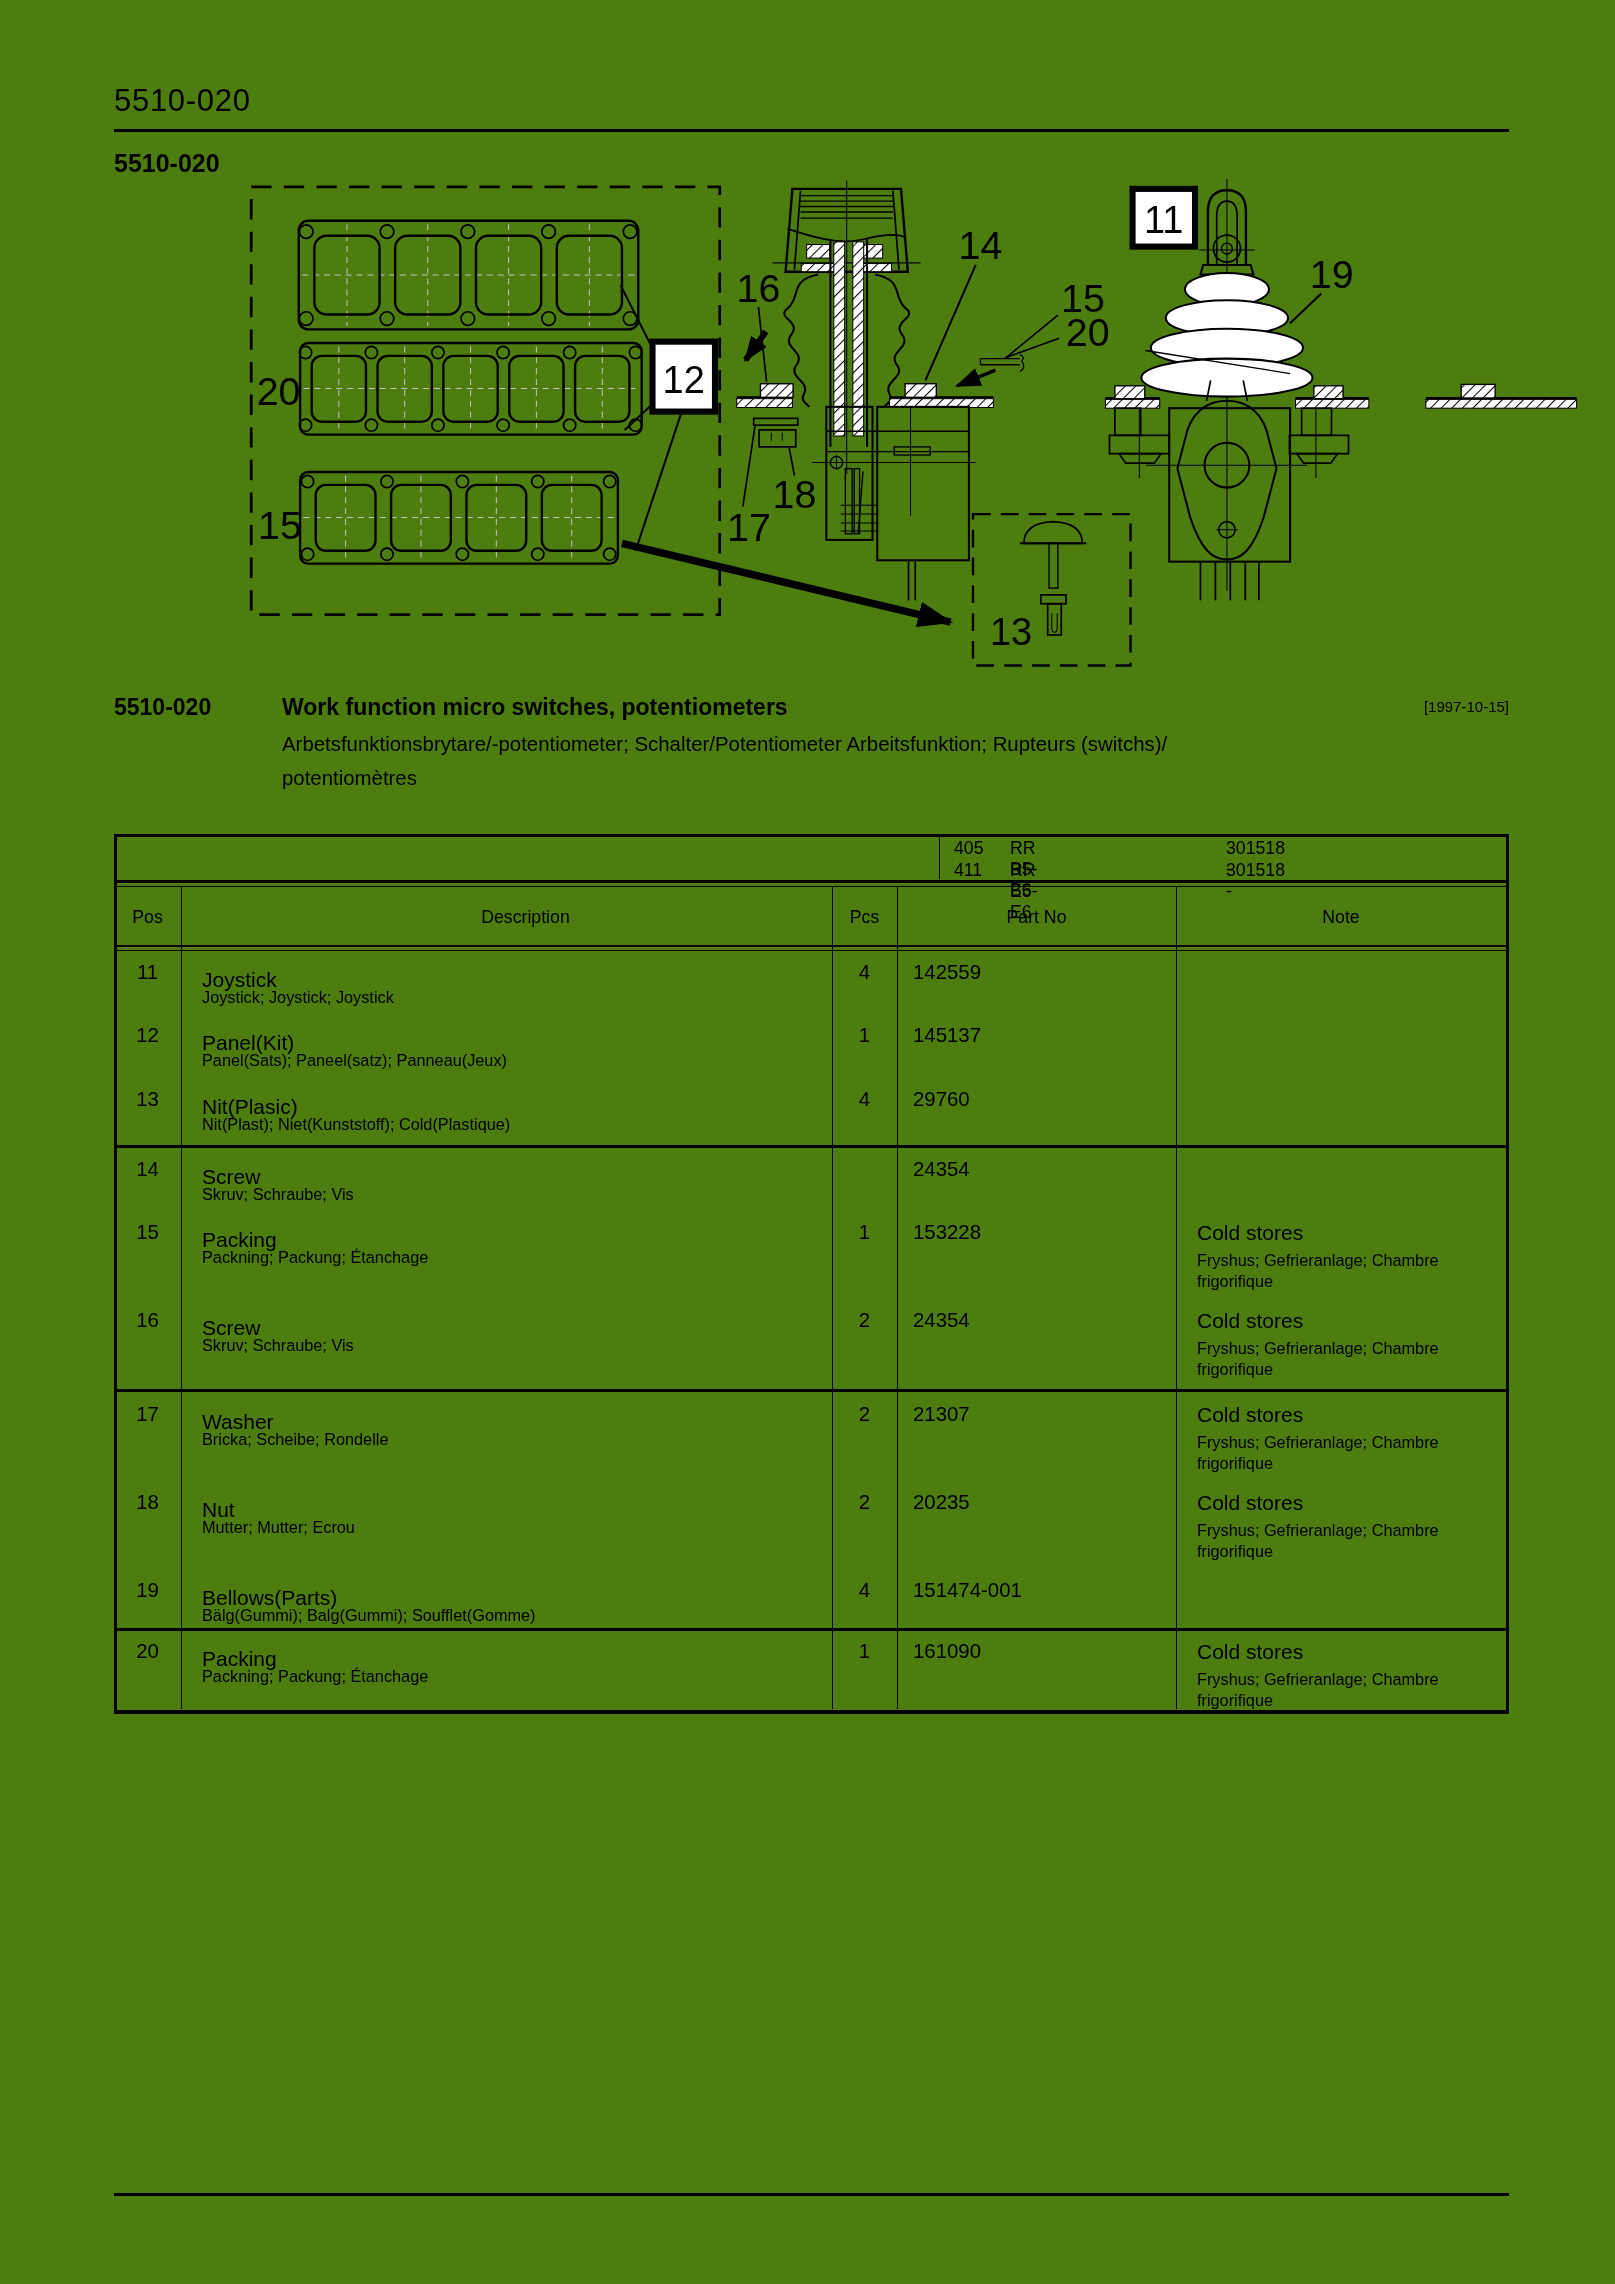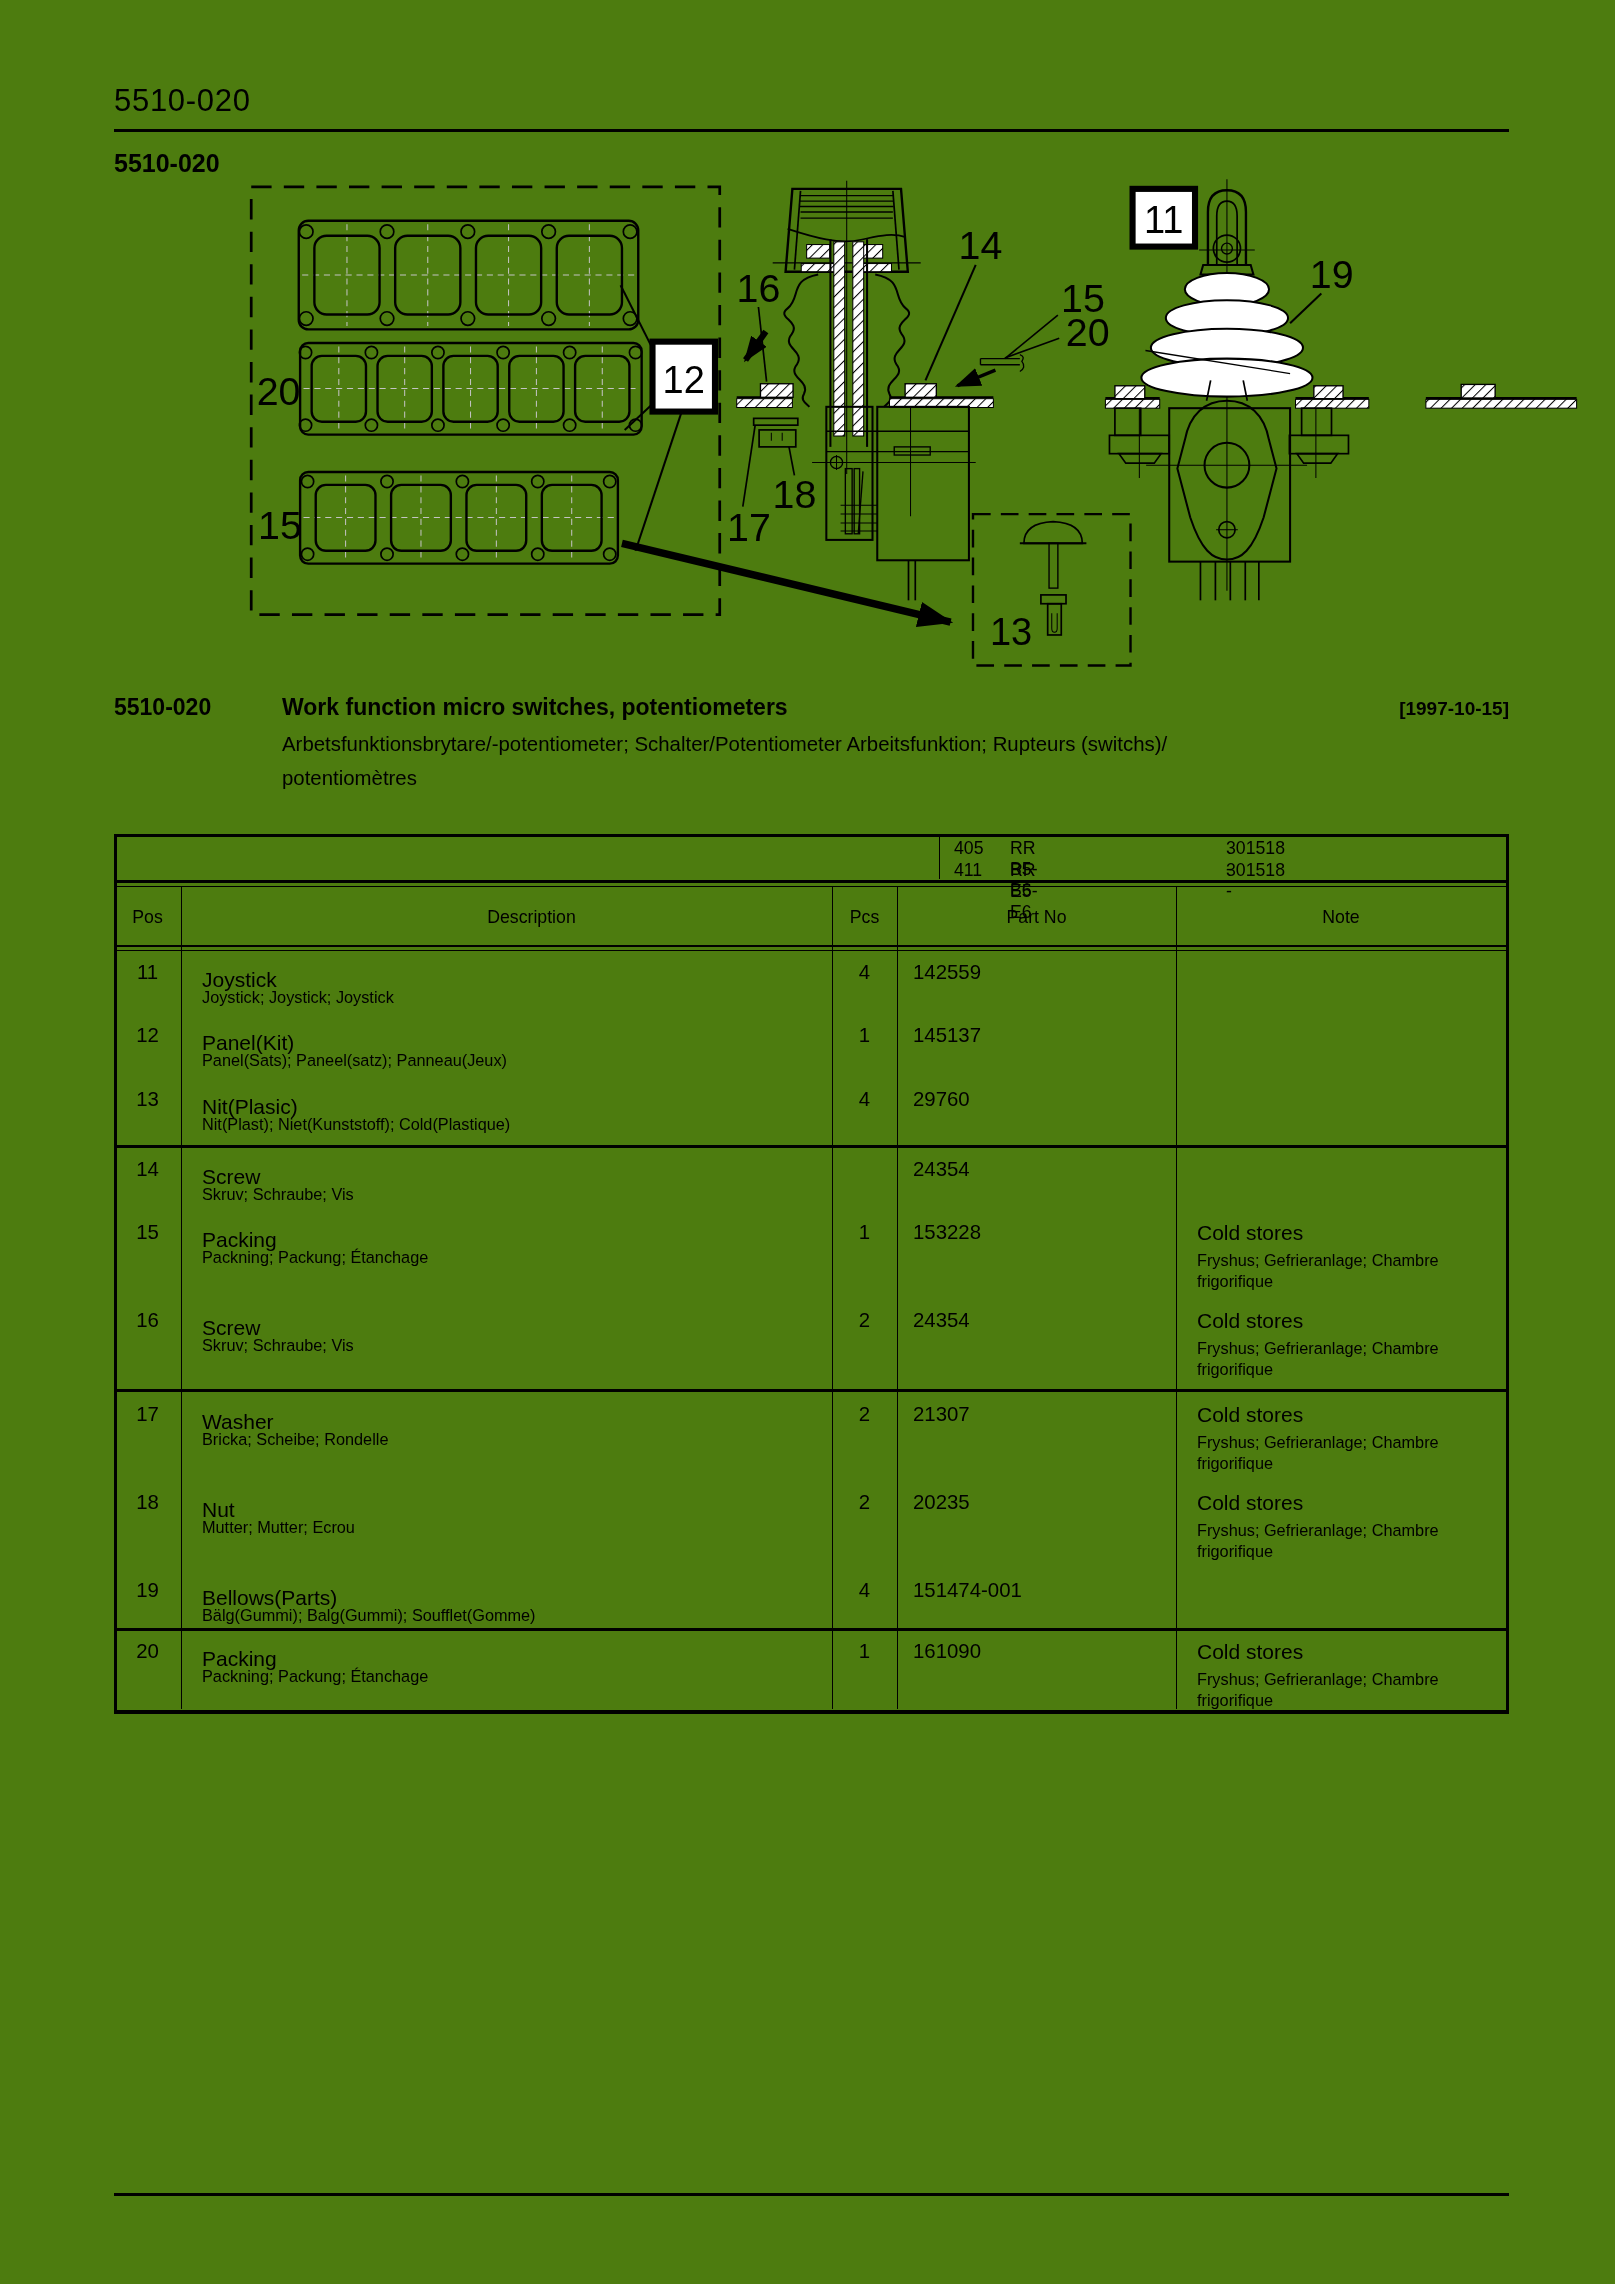--- a/index.html
+++ b/index.html
@@ -5,21 +5,21 @@
   html,body{margin:0;padding:0;background:#fff;}
   .page{position:relative;width:1616px;height:2284px;background:#4d7c0f;
         font-family:"Liberation Sans", sans-serif;color:#000;overflow:hidden;}
   .abs{position:absolute;}
   .ln{position:absolute;background:#000;}
   .doc-code{left:114px;top:83px;font-size:31px;font-weight:400;letter-spacing:0.7px;}
   .center-title{left:114px;top:98px;width:1395px;text-align:center;font-size:21px;font-weight:700;}
   .page-code{left:114px;top:149px;font-size:25px;font-weight:700;}
   .sec-code{left:114px;top:694px;font-size:23px;font-weight:700;}
   .sec-title{left:282px;top:694px;font-size:23px;font-weight:700;}
-  .sec-date{right:107px;top:698px;font-size:19px;font-weight:700;}
+  .sec-date{right:107px;top:698px;font-size:15px;font-weight:400;}
   .sub1{left:282px;top:733px;font-size:20.4px;}
   .sub2{left:282px;top:767px;font-size:20.4px;}
   .ph-line{position:absolute;font-size:17.7px;}
   .ph-code{position:absolute;left:954px;}
   .ph-model{position:absolute;left:1010px;}
   .ph-serial{position:absolute;left:1226px;}
   .th{position:absolute;top:907px;font-size:17.7px;text-align:center;}
   .row{position:absolute;left:0;width:1616px;height:6.8px;}
   .c-pos{position:absolute;left:114px;width:67px;top:8.1px;text-align:center;font-size:20.4px;}
   .c-name{position:absolute;left:202px;top:15px;font-size:21px;}
@@ -360,21 +360,21 @@
     <span class="ph-model">RR B5-B6</span>
     <span class="ph-serial">301518 -</span>
   </div>
   <div class="ph-line" style="top:860px;">
     <span class="ph-code">411</span>
     <span class="ph-model">RR E5-E6</span>
     <span class="ph-serial">301518 -</span>
   </div>
 
   <div class="th" style="left:114px;width:67px;">Pos</div>
-  <div class="th" style="left:181px;width:651px;padding-left:25px;">Description</div>
+  <div class="th" style="left:175px;width:651px;padding-left:25px;">Description</div>
   <div class="th" style="left:832px;width:65px;">Pcs</div>
   <div class="th" style="left:897px;width:279px;">Part No</div>
   <div class="th" style="left:1176px;width:330px;">Note</div>
 
   <div class="row" style="top:953px;">
     <span class="c-pos">11</span>
     <span class="c-name">Joystick</span>
     <span class="c-tr">Joystick; Joystick; Joystick</span>
     <span class="c-pcs">4</span>
     <span class="c-part">142559</span>

